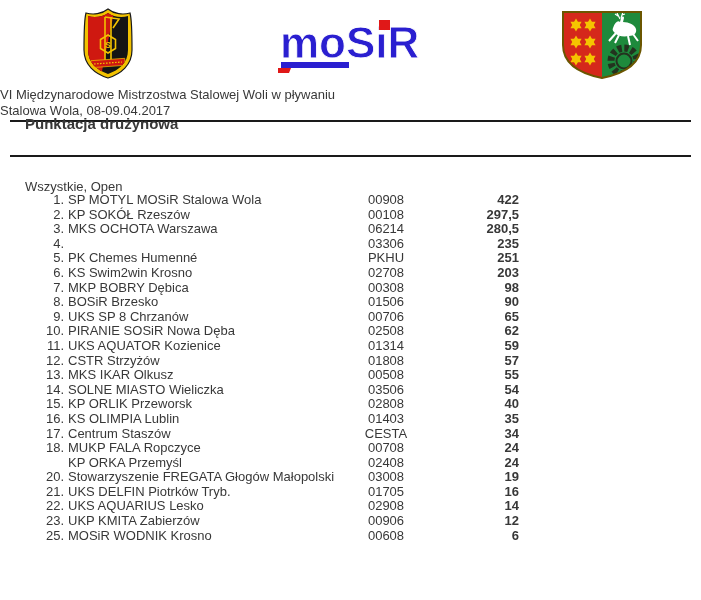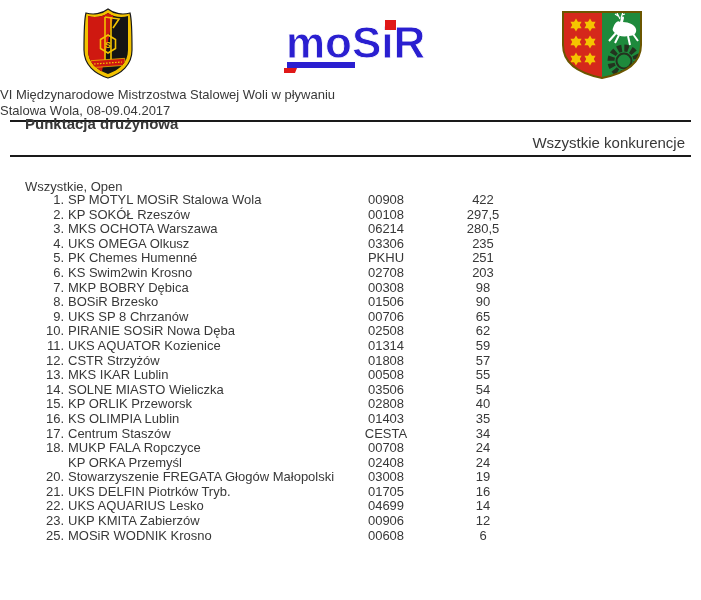--- a/index.html
+++ b/index.html
@@ -2,37 +2,37 @@
 <html><head>
 <meta charset="utf-8">
 <style>
   html,body { margin:0; padding:0; background:#fff; }
   .page {
     position:relative; width:701px; height:600px; background:#ffffff;
     font-family:"Liberation Sans", sans-serif; color:#383838; overflow:hidden;
   }
   .logo { position:absolute; }
   .logo-left  { left:80px;  top:8px; }
-  .logo-mosir { left:284px; top:12px; }
+  .logo-mosir { left:278px; top:12px; }
   .logo-right { left:556px; top:8px; }
   .title-line { position:absolute; left:0; width:613px; text-align:left; font-size:13px; }
   .title-1 { top:87px; }
   .title-2 { top:103px; }
   .rule { position:absolute; left:10px; width:681px; height:2px; background:#1a1a1a; }
   .rule-1 { top:120px; }
   .rule-2 { top:155px; }
   .bar-left  { position:absolute; left:25px; top:115px; font-size:15px; font-weight:bold; }
   .bar-right { position:absolute; right:16px; top:134px; font-size:15px; }
   .section-label { position:absolute; left:25px; top:179px; font-size:13px; }
   .standings { position:absolute; left:22px; top:193px; width:530px; font-size:13px; }
   .row { position:relative; height:14.6px; line-height:14.6px; white-space:nowrap; }
   .rank   { position:absolute; left:0;     width:42px;  text-align:right; }
   .team   { position:absolute; left:46px; }
   .code   { position:absolute; left:328px; width:72px;  text-align:center; }
-  .points { position:absolute; left:425px; width:72px;  text-align:center; }
+  .points { position:absolute; left:425px; width:72px;  text-align:right;font-weight:bold; }
 </style>
 </head>
 <body>
 
 <div class="page">
 
   <div class="logo logo-left">
     <svg width="56" height="71" viewBox="0 0 56 71" aria-hidden="true">
       <defs>
         <clipPath id="lc-clip">
@@ -100,21 +100,20 @@
       </g>
       <path d="M7,4 L85,4 L85,37 C85,55 71,65 46,70 C21,65 7,55 7,37 Z" fill="none" stroke="#6b5600" stroke-width="2"></path>
     </svg>
   </div>
 
   <div class="title-line title-1">VI Międzynarodowe Mistrzostwa Stalowej Woli w pływaniu</div>
   <div class="title-line title-2">Stalowa Wola, 08-09.04.2017</div>
 
   <div class="rule rule-1"></div>
   <div class="bar-left">Punktacja drużynowa</div>
-  <div class="bar-right">Wszystkie konkurencje</div>
   <div class="rule rule-2"></div>
 
   <div class="section-label">Wszystkie, Open</div>
   <div class="standings">
       <div class="row">
     <span class="rank">1.</span>
     <span class="team">SP MOTYL MOSiR Stalowa Wola</span>
     <span class="code">00908</span>
     <span class="points">422</span>
   </div>
@@ -125,21 +124,20 @@
     <span class="points">297,5</span>
   </div>
       <div class="row">
     <span class="rank">3.</span>
     <span class="team">MKS OCHOTA Warszawa</span>
     <span class="code">06214</span>
     <span class="points">280,5</span>
   </div>
       <div class="row">
     <span class="rank">4.</span>
-    <span class="team">UKS OMEGA Olkusz</span>
     <span class="code">03306</span>
     <span class="points">235</span>
   </div>
       <div class="row">
     <span class="rank">5.</span>
     <span class="team">PK Chemes Humenné</span>
     <span class="code">PKHU</span>
     <span class="points">251</span>
   </div>
       <div class="row">
@@ -179,21 +177,21 @@
     <span class="points">59</span>
   </div>
       <div class="row">
     <span class="rank">12.</span>
     <span class="team">CSTR Strzyżów</span>
     <span class="code">01808</span>
     <span class="points">57</span>
   </div>
       <div class="row">
     <span class="rank">13.</span>
-    <span class="team">MKS IKAR Lublin</span>
+    <span class="team">MKS IKAR Olkusz</span>
     <span class="code">00508</span>
     <span class="points">55</span>
   </div>
       <div class="row">
     <span class="rank">14.</span>
     <span class="team">SOLNE MIASTO Wieliczka</span>
     <span class="code">03506</span>
     <span class="points">54</span>
   </div>
       <div class="row">
@@ -234,21 +232,21 @@
   </div>
       <div class="row">
     <span class="rank">21.</span>
     <span class="team">UKS DELFIN Piotrków Tryb.</span>
     <span class="code">01705</span>
     <span class="points">16</span>
   </div>
       <div class="row">
     <span class="rank">22.</span>
     <span class="team">UKS AQUARIUS Lesko</span>
-    <span class="code">04699</span>
+    <span class="code">02908</span>
     <span class="points">14</span>
   </div>
       <div class="row">
     <span class="rank">23.</span>
     <span class="team">UKP KMITA Zabierzów</span>
     <span class="code">00906</span>
     <span class="points">12</span>
   </div>
       <div class="row">
     <span class="rank">25.</span>

